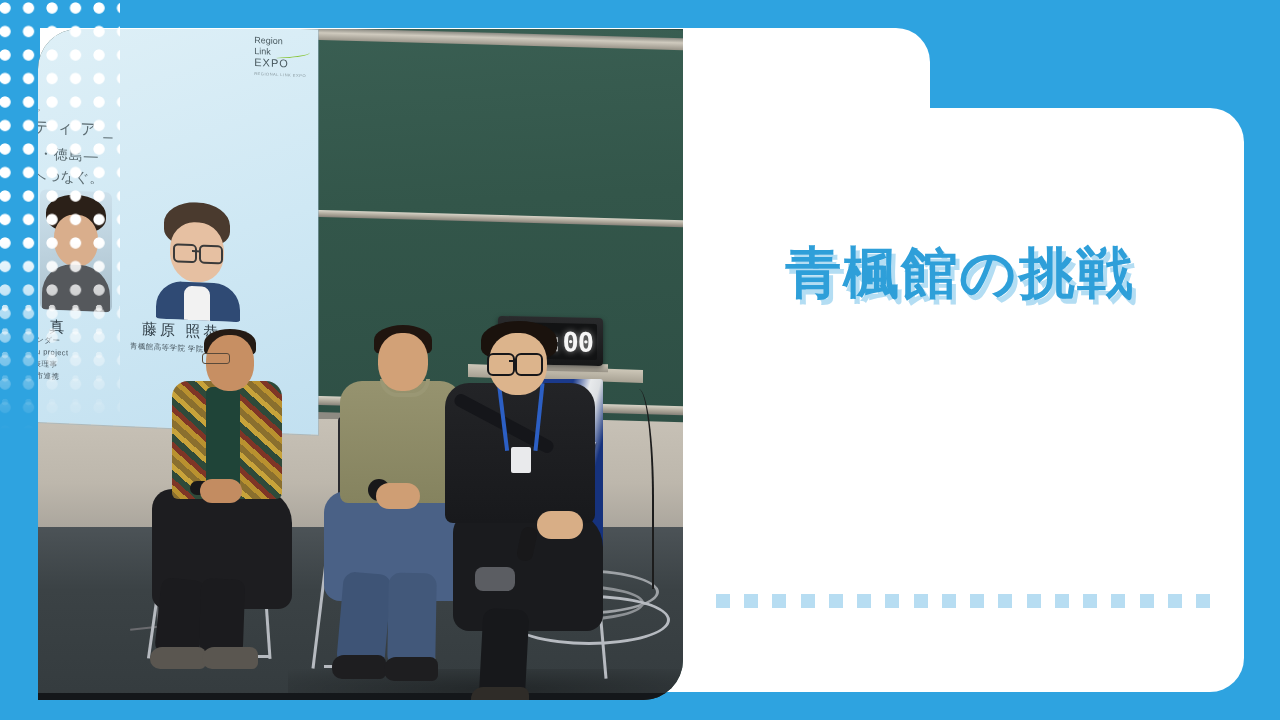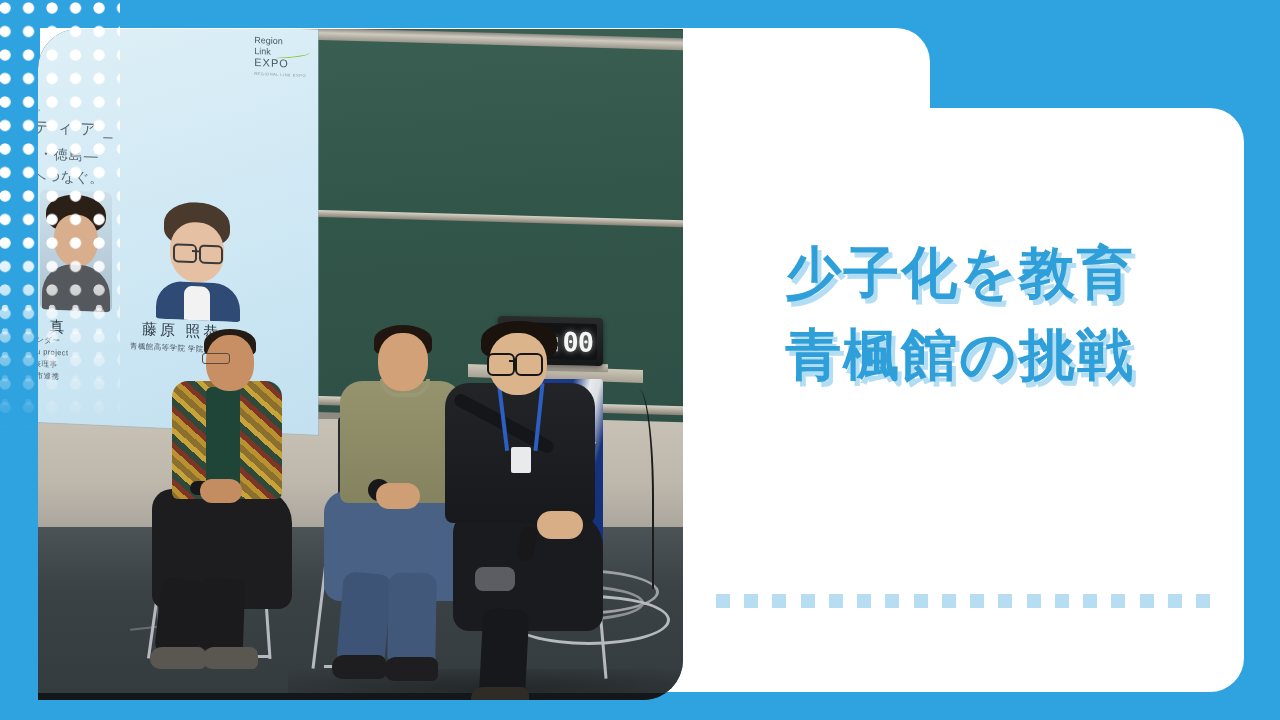--- a/index.html
+++ b/index.html
@@ -663,21 +663,20 @@
         <div class="shoe"></div>
       </div>
 
     </div>
   </div>
 
   <div class="dots"></div>
   <div class="dots-fade"></div>
 
   <div class="title-block">
-    <div class="title-line">少子化を教育</div>
     <div class="title-line">青楓館の挑戦</div>
   </div>
 
   <div class="dash-row">
       <div class="dash"></div>
       <div class="dash"></div>
       <div class="dash"></div>
       <div class="dash"></div>
       <div class="dash"></div>
       <div class="dash"></div>

